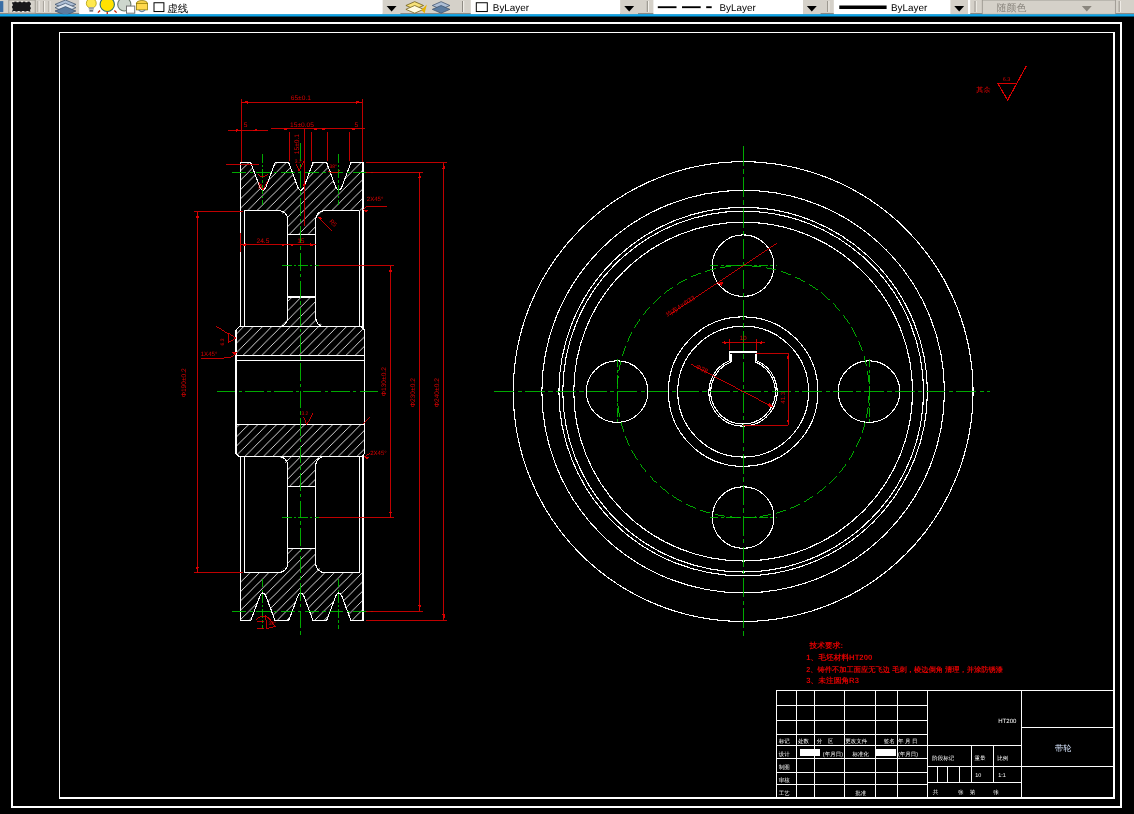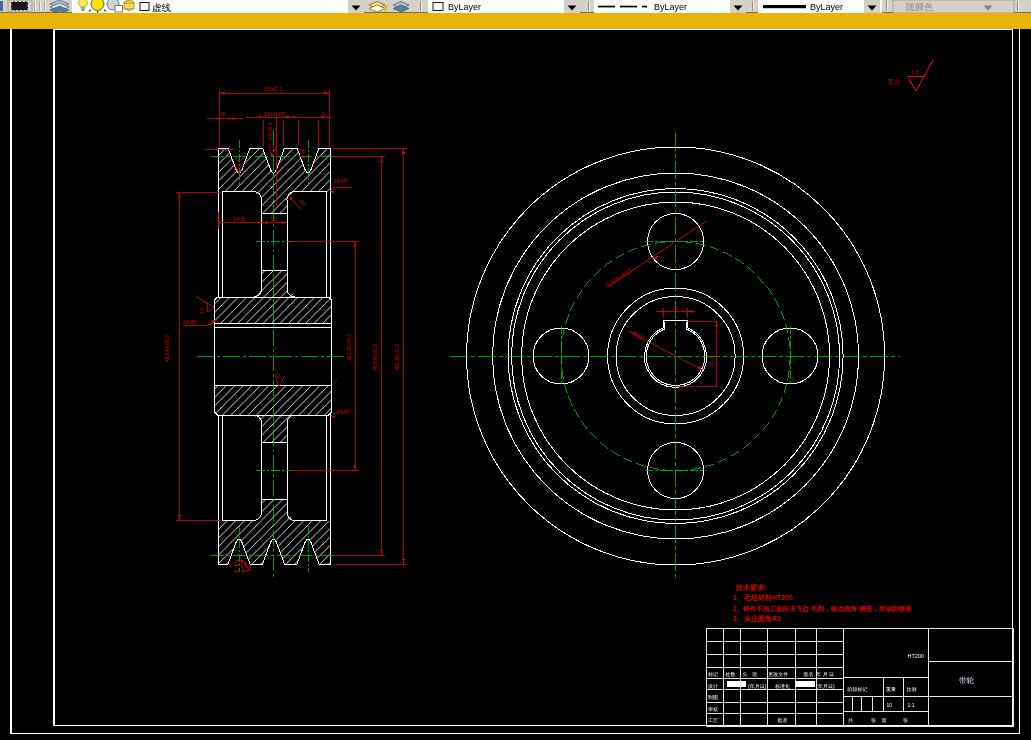--- a/index.html
+++ b/index.html
@@ -1,19 +1,19 @@
 <!DOCTYPE html>
 <html><head>
 <meta charset="utf-8">
 <style>
 html,body{margin:0;padding:0;width:1031px;height:740px;background:#000;overflow:hidden;}
 *{box-sizing:border-box;}
 body{font-family:"Liberation Sans", sans-serif;}
 #page{position:relative;width:1031px;height:740px;background:#000;}
-#tb{position:absolute;left:0;top:0;width:1031px;height:29px;background:#eab308;overflow:hidden;}
+#tb{position:absolute;left:0;top:0;width:1031px;height:15px;background:#0ea5e9;overflow:hidden;}
 svg{position:absolute;left:0;top:0;}
 .t{fill:#da0000;font-family:"Liberation Sans",sans-serif;}
 </style>
 </head>
 <body>
 <div id="page">
 <svg id="cad" width="1031" height="740" viewBox="0 0 1031 740" shape-rendering="crispEdges">
 <defs>
 <pattern id="h" width="8.5" height="8.5" patternUnits="userSpaceOnUse">
 <path d="M-1,9.5 L9.5,-1 M-1,18 L18,-1" stroke="#ffffff" stroke-width="0.9" fill="none"></path>

